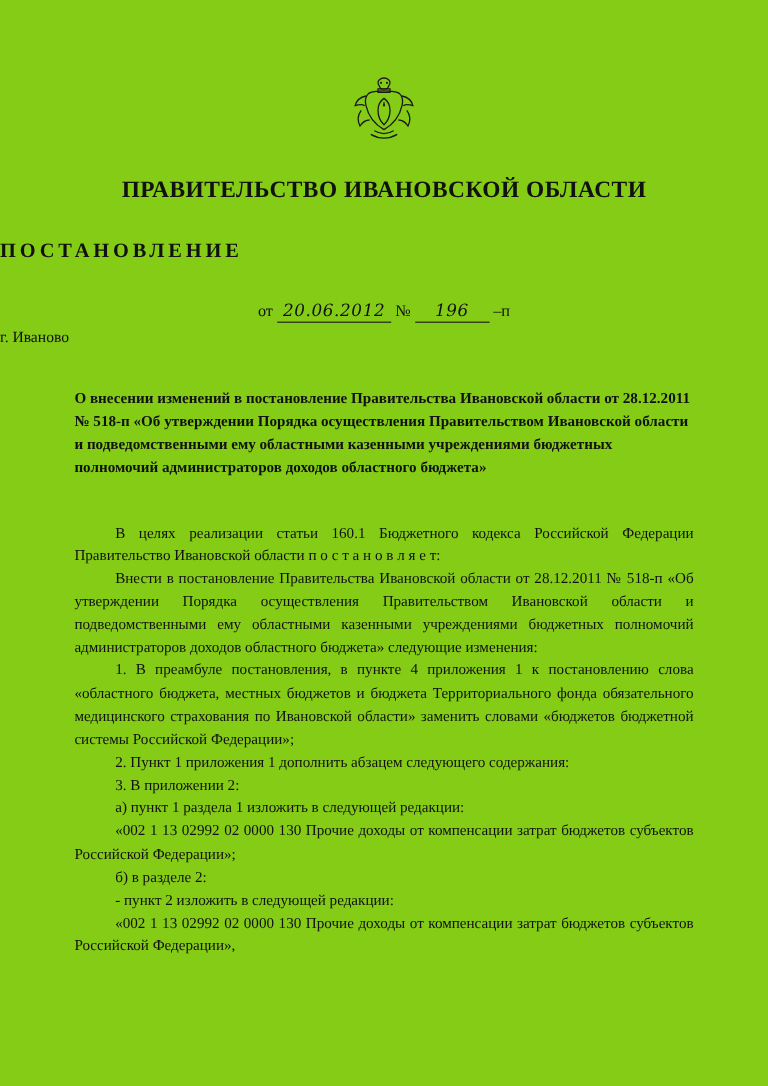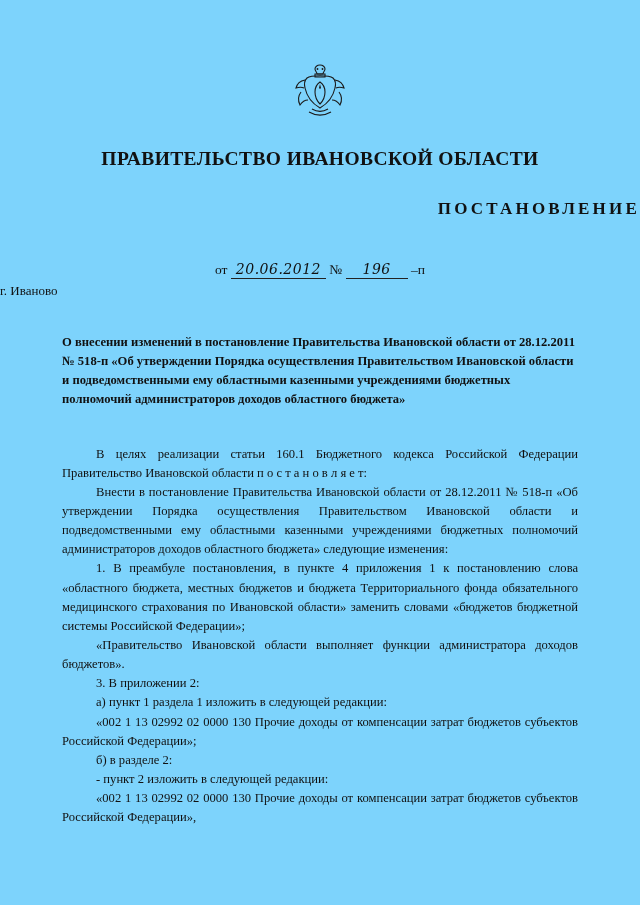--- a/index.html
+++ b/index.html
@@ -12,50 +12,50 @@
     height: 905px;
     font-family: "Liberation Serif", serif;
     color: #111111;
     position: relative;
     overflow: hidden;
   }
   .page {
     position: relative;
     width: 640px;
     height: 905px;
-    background: #7dd3fc;
+    background: #84cc16;
     padding: 0;
     box-sizing: border-box;
   }
   .emblem {
     margin: 0 auto;
     padding-top: 62px;
     width: 70px;
     display: block;
   }
   .emblem svg { display: block; margin: 0 auto; }
 
   .org-title {
     text-align: center;
     font-size: 19.5px;
     font-weight: bold;
     letter-spacing: 0.4px;
     margin-top: 30px;
     font-family: "Liberation Serif", serif;
   }
   .doc-type {
-    text-align: right;
+    text-align: left;
     font-size: 17px;
     font-weight: bold;
     letter-spacing: 3.2px;
     margin-top: 29px;
   }
 
   .date-line {
-    margin-top: 42px;
+    margin-top: 32px;
     text-align: center;
     font-size: 13.5px;
     white-space: nowrap;
   }
   .date-line .lbl { font-size: 13.5px; }
   .handwriting {
     font-family: "DejaVu Serif", serif;
     font-style: italic;
     font-size: 14px;
     letter-spacing: 0.5px;
@@ -146,21 +146,21 @@
   </div>
 
   <div class="city">г. Иваново</div>
 
   <div class="subject">О внесении изменений в постановление Правительства Ивановской области от 28.12.2011 № 518-п «Об утверждении Порядка осуществления Правительством Ивановской области и подведомственными ему областными казенными учреждениями бюджетных полномочий администраторов доходов областного бюджета»</div>
 
   <div class="body">
     <p>В целях реализации статьи 160.1 Бюджетного кодекса Российской Федерации Правительство Ивановской области  п о с т а н о в л я е т:</p>
     <p>Внести в постановление Правительства Ивановской области от 28.12.2011 № 518-п «Об утверждении Порядка осуществления Правительством Ивановской области и подведомственными ему областными казенными учреждениями бюджетных полномочий администраторов доходов областного бюджета» следующие изменения:</p>
     <p>1. В преамбуле постановления, в пункте 4 приложения 1 к постановлению слова «областного бюджета, местных бюджетов и бюджета Территориального фонда обязательного медицинского страхования по Ивановской области» заменить словами «бюджетов бюджетной системы Российской Федерации»;</p>
-    <p>«Правительство Ивановской области выполняет функции администратора доходов бюджетов».</p>
+    <p>2. Пункт 1 приложения 1 дополнить абзацем следующего содержания:</p>
     <p>3. В приложении 2:</p>
     <p>а) пункт 1 раздела 1 изложить в следующей редакции:</p>
     <p>«002 1 13 02992 02 0000 130 Прочие доходы от компенсации затрат бюджетов субъектов Российской Федерации»;</p>
     <p>б) в разделе 2:</p>
     <p>- пункт 2 изложить в следующей редакции:</p>
     <p>«002 1 13 02992 02 0000 130 Прочие доходы от компенсации затрат бюджетов субъектов Российской Федерации»,</p>
   </div>
 
 
 </div>

